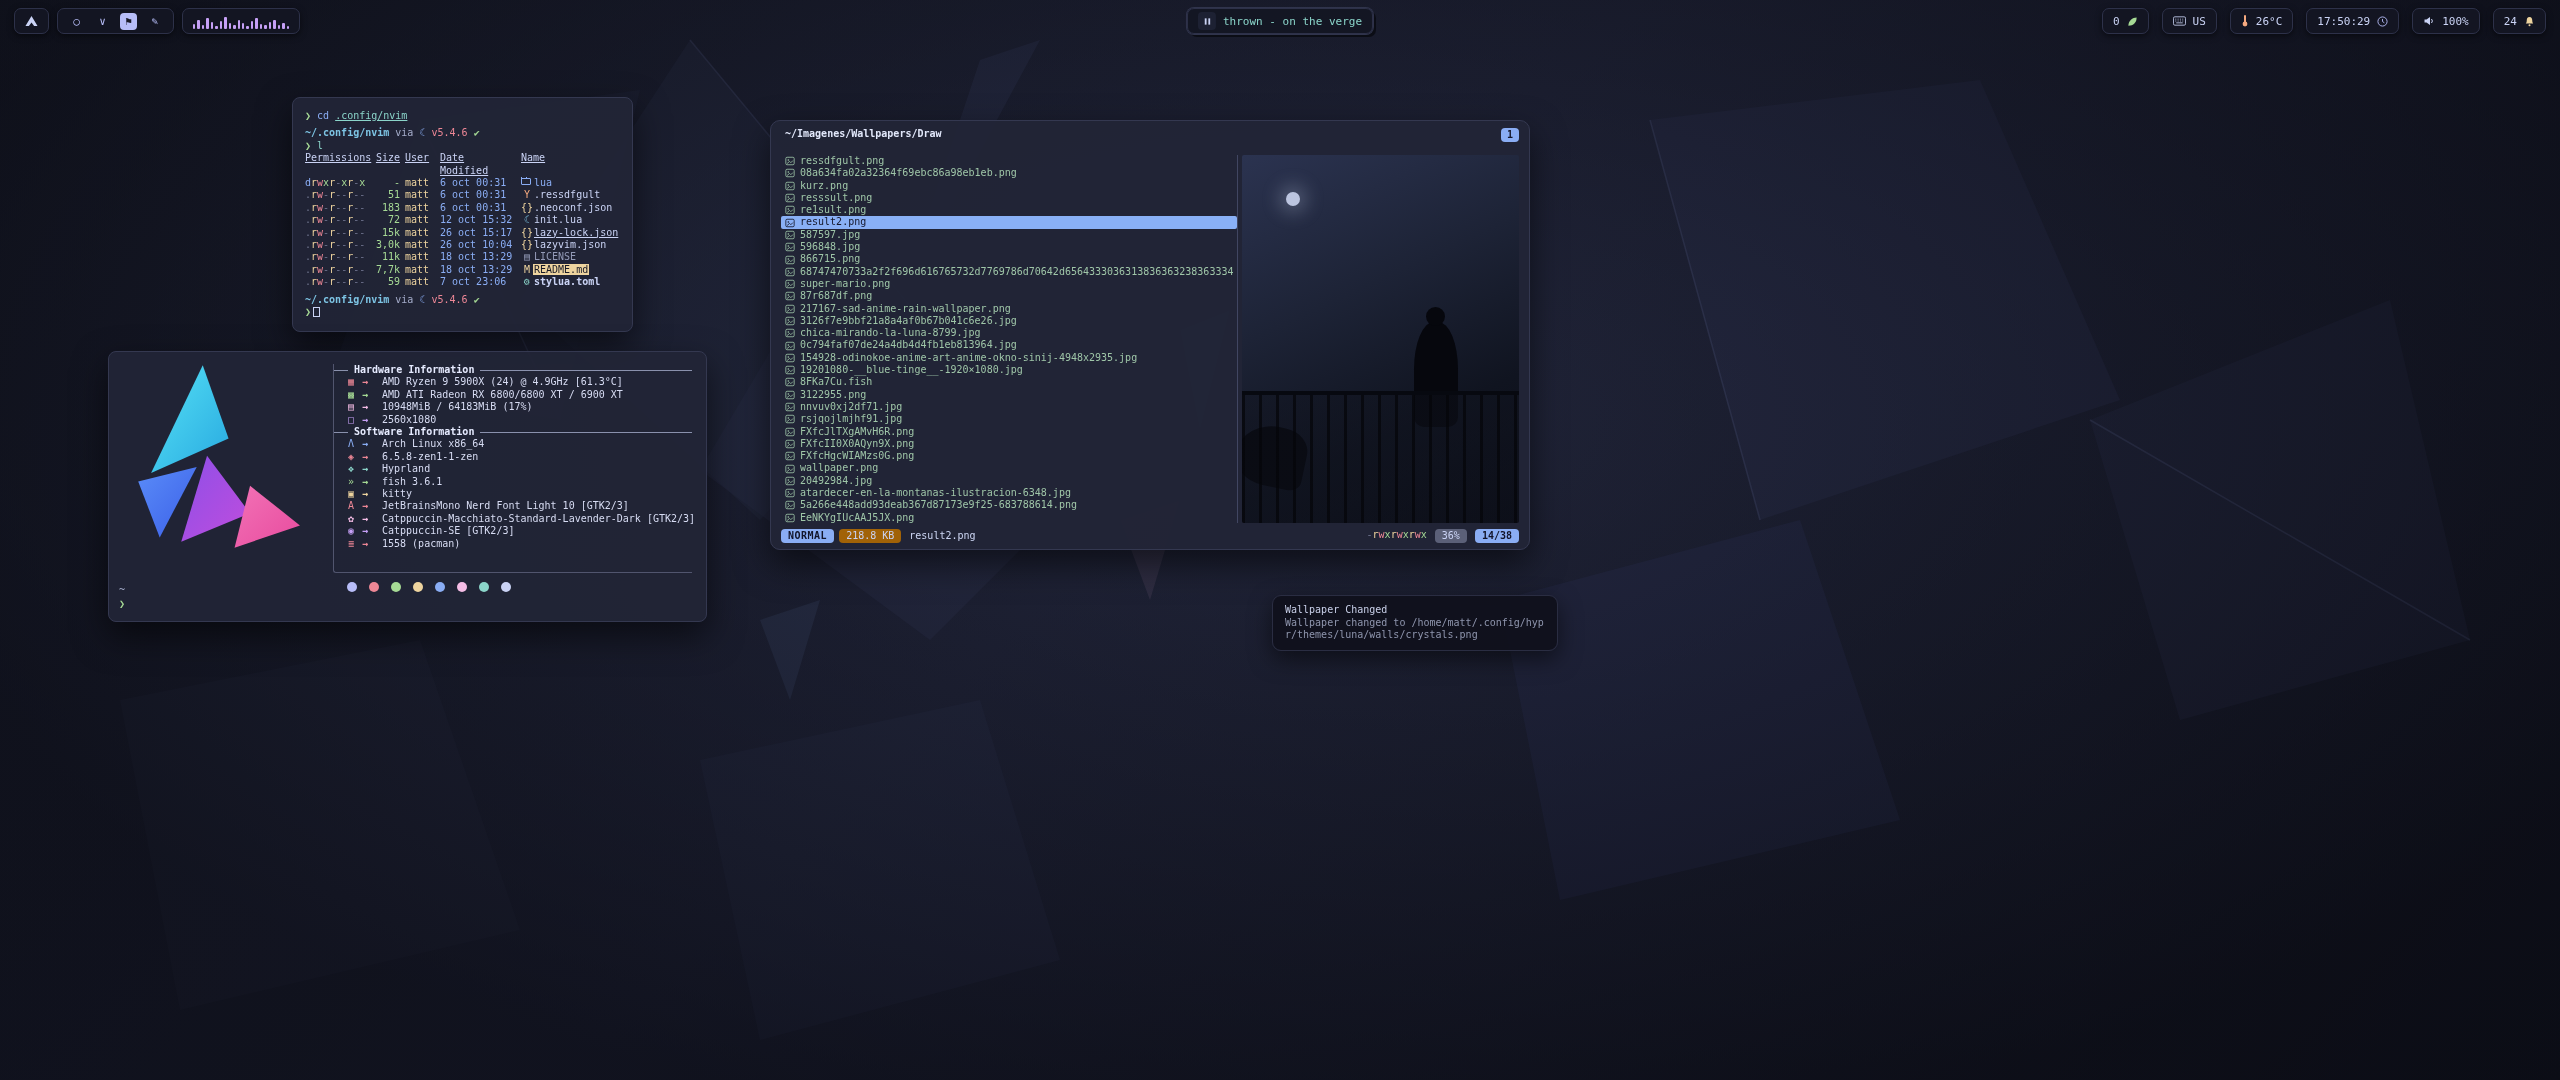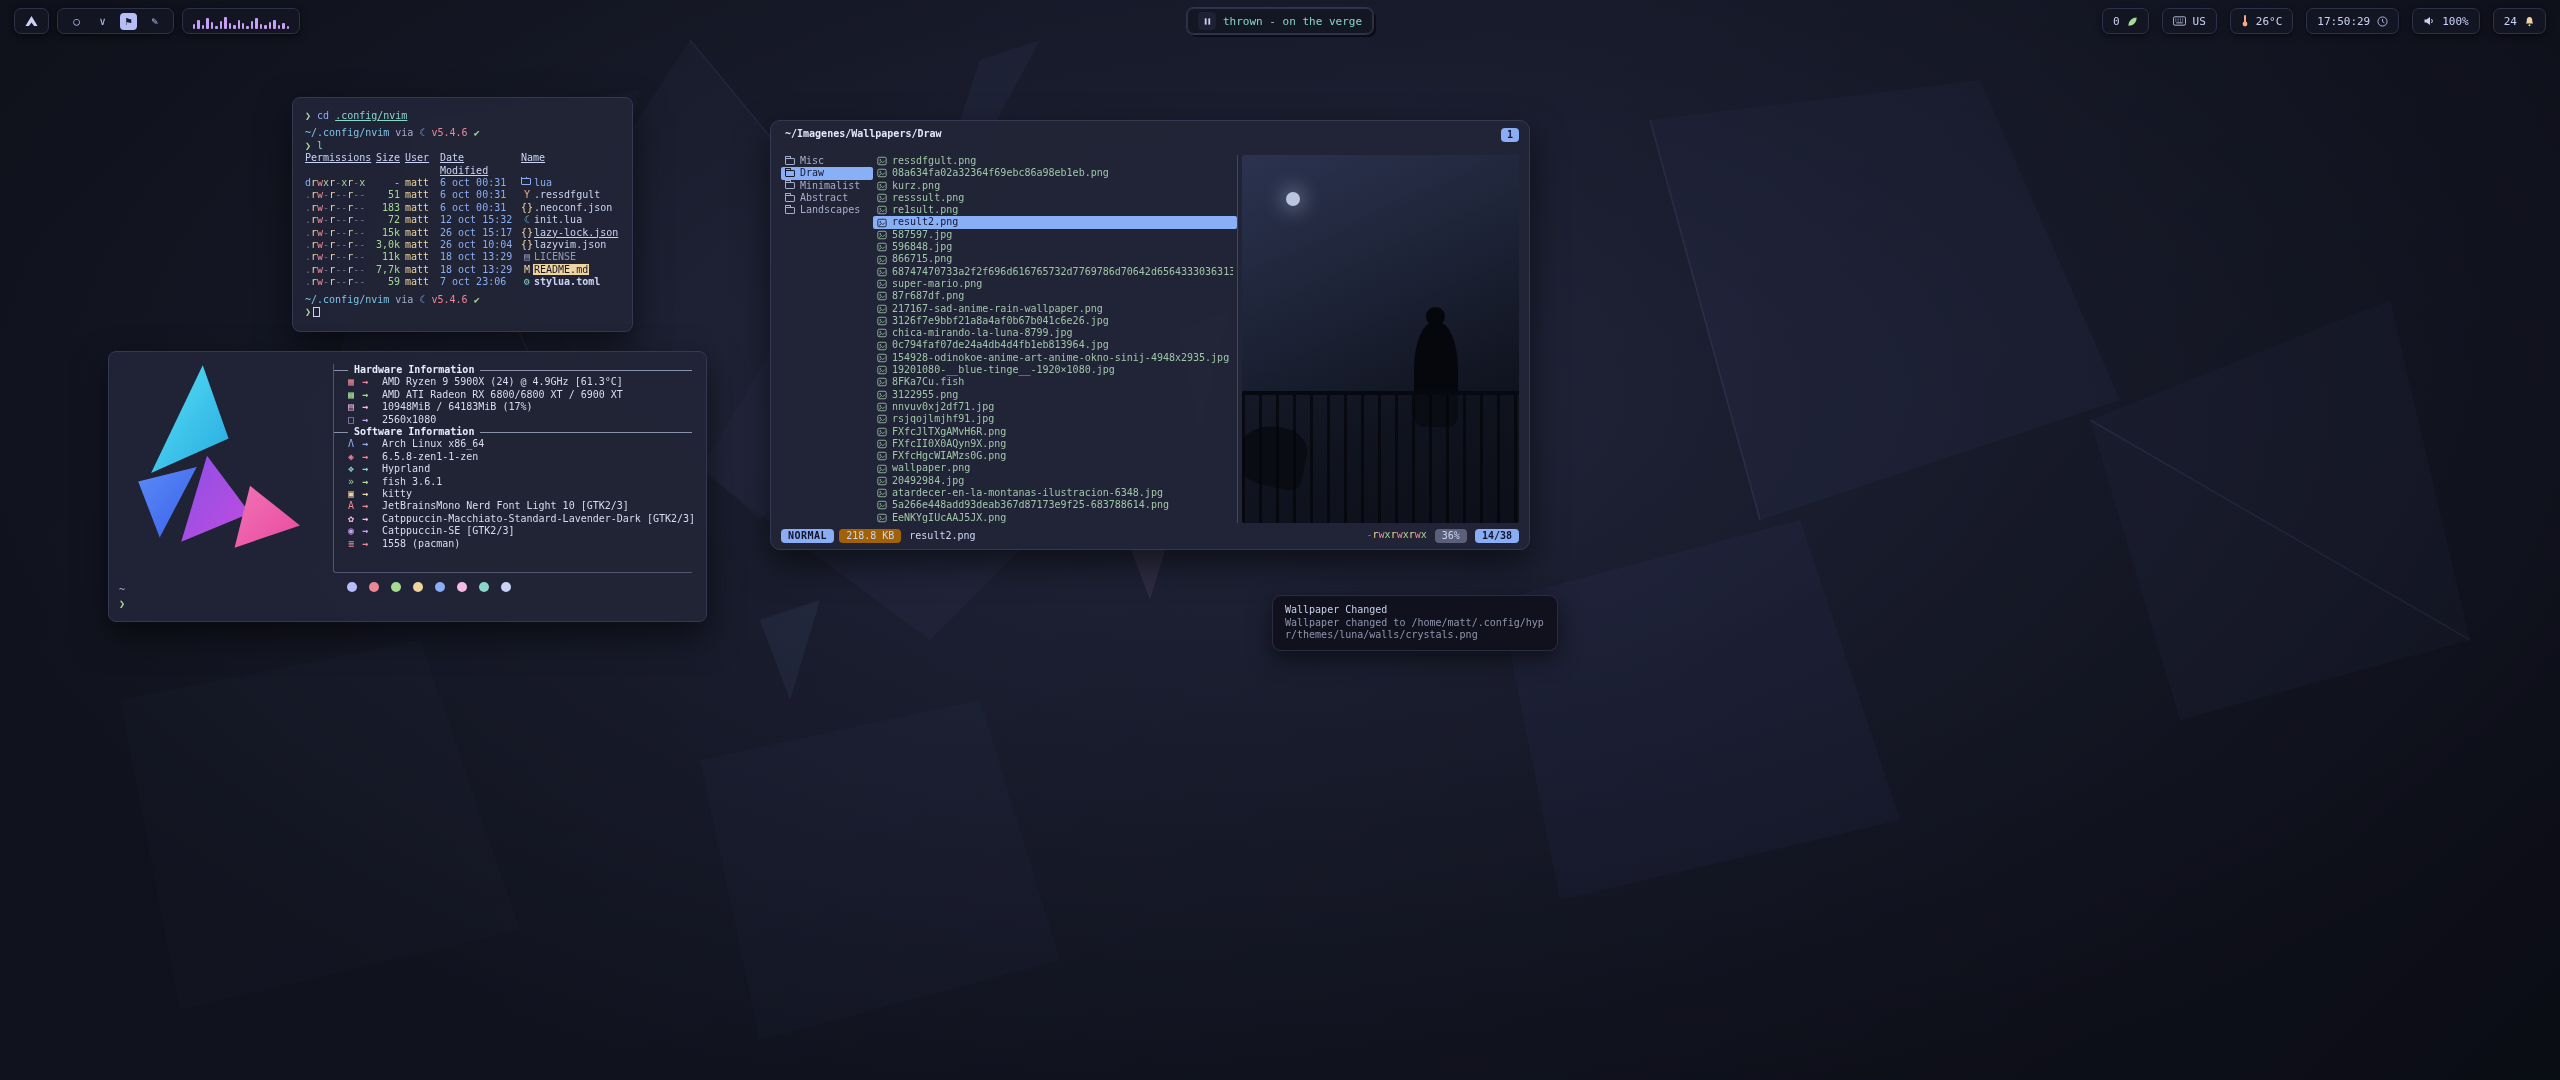--- a/index.html
+++ b/index.html
@@ -45,21 +45,21 @@
   .mod-icon { display:flex; align-items:center; }
 
   
   .term { left:292px; top:97px; width:341px; height:235px; padding:12px 12px;
     font-size:10px; line-height:12.4px; }
   .tline { white-space:pre; }
   .gap-s { height:5px; }
   .prompt { color:#a6da95; font-weight:bold; }
   .cmd { color:#8aadf4; }
   .arg { color:#8bd5ca; text-decoration:underline; }
-  .cwd { color:#7dc4e4; font-weight:normal; }
+  .cwd { color:#7dc4e4; font-weight:bold; }
   .dim { color:#a5adcb; }
   .lua-moon { color:#8aadf4; }
   .ver { color:#ed8796; }
   .ok { color:#a6da95; }
   .lsgrid { display:grid; grid-template-columns:62px 28px 30px 76px auto; column-gap:5px; }
   .lshead span { text-decoration:underline; color:#cad3f5; }
   .lsrow { display:contents; }
   .size { color:#a6da95; text-align:right; }
   .lshead .size-h { text-align:right; }
   .user { color:#eed49f; }
@@ -492,48 +492,20 @@
   <div class="fprompt1">~</div>
   <div class="fprompt2">❯</div>
 </div>
 
 <div class="window fm">
   <div class="fm-head">
     <span class="fm-path">~/Imagenes/Wallpapers/Draw</span>
     <span class="tab-badge">1</span>
   </div>
   <div class="fm-body">
-    <div class="sb">
-
-        <div class="sbitem">
-          <span class="folder-ic"></span>
-          <span>Misc</span>
-        </div>
-
-        <div class="sbitem selected">
-          <span class="folder-ic"></span>
-          <span>Draw</span>
-        </div>
-
-        <div class="sbitem">
-          <span class="folder-ic"></span>
-          <span>Minimalist</span>
-        </div>
-
-        <div class="sbitem">
-          <span class="folder-ic"></span>
-          <span>Abstract</span>
-        </div>
-
-        <div class="sbitem">
-          <span class="folder-ic"></span>
-          <span>Landscapes</span>
-        </div>
-
-    </div>
     <div class="filelist">
 
         <div class="fitem">
           <svg class="img-ic" width="10" height="10" viewBox="0 0 12 12">
             <rect x="1" y="1.5" width="10" height="9" rx="1.5" fill="none" stroke="currentColor"></rect>
             <circle cx="4" cy="4.8" r="1" fill="currentColor"></circle>
             <path d="M2.5 9 L5.5 6.5 L7 8 L9.5 5.5" stroke="currentColor" fill="none"></path>
           </svg>
           <span class="fn">ressdfgult.png</span>
         </div>

